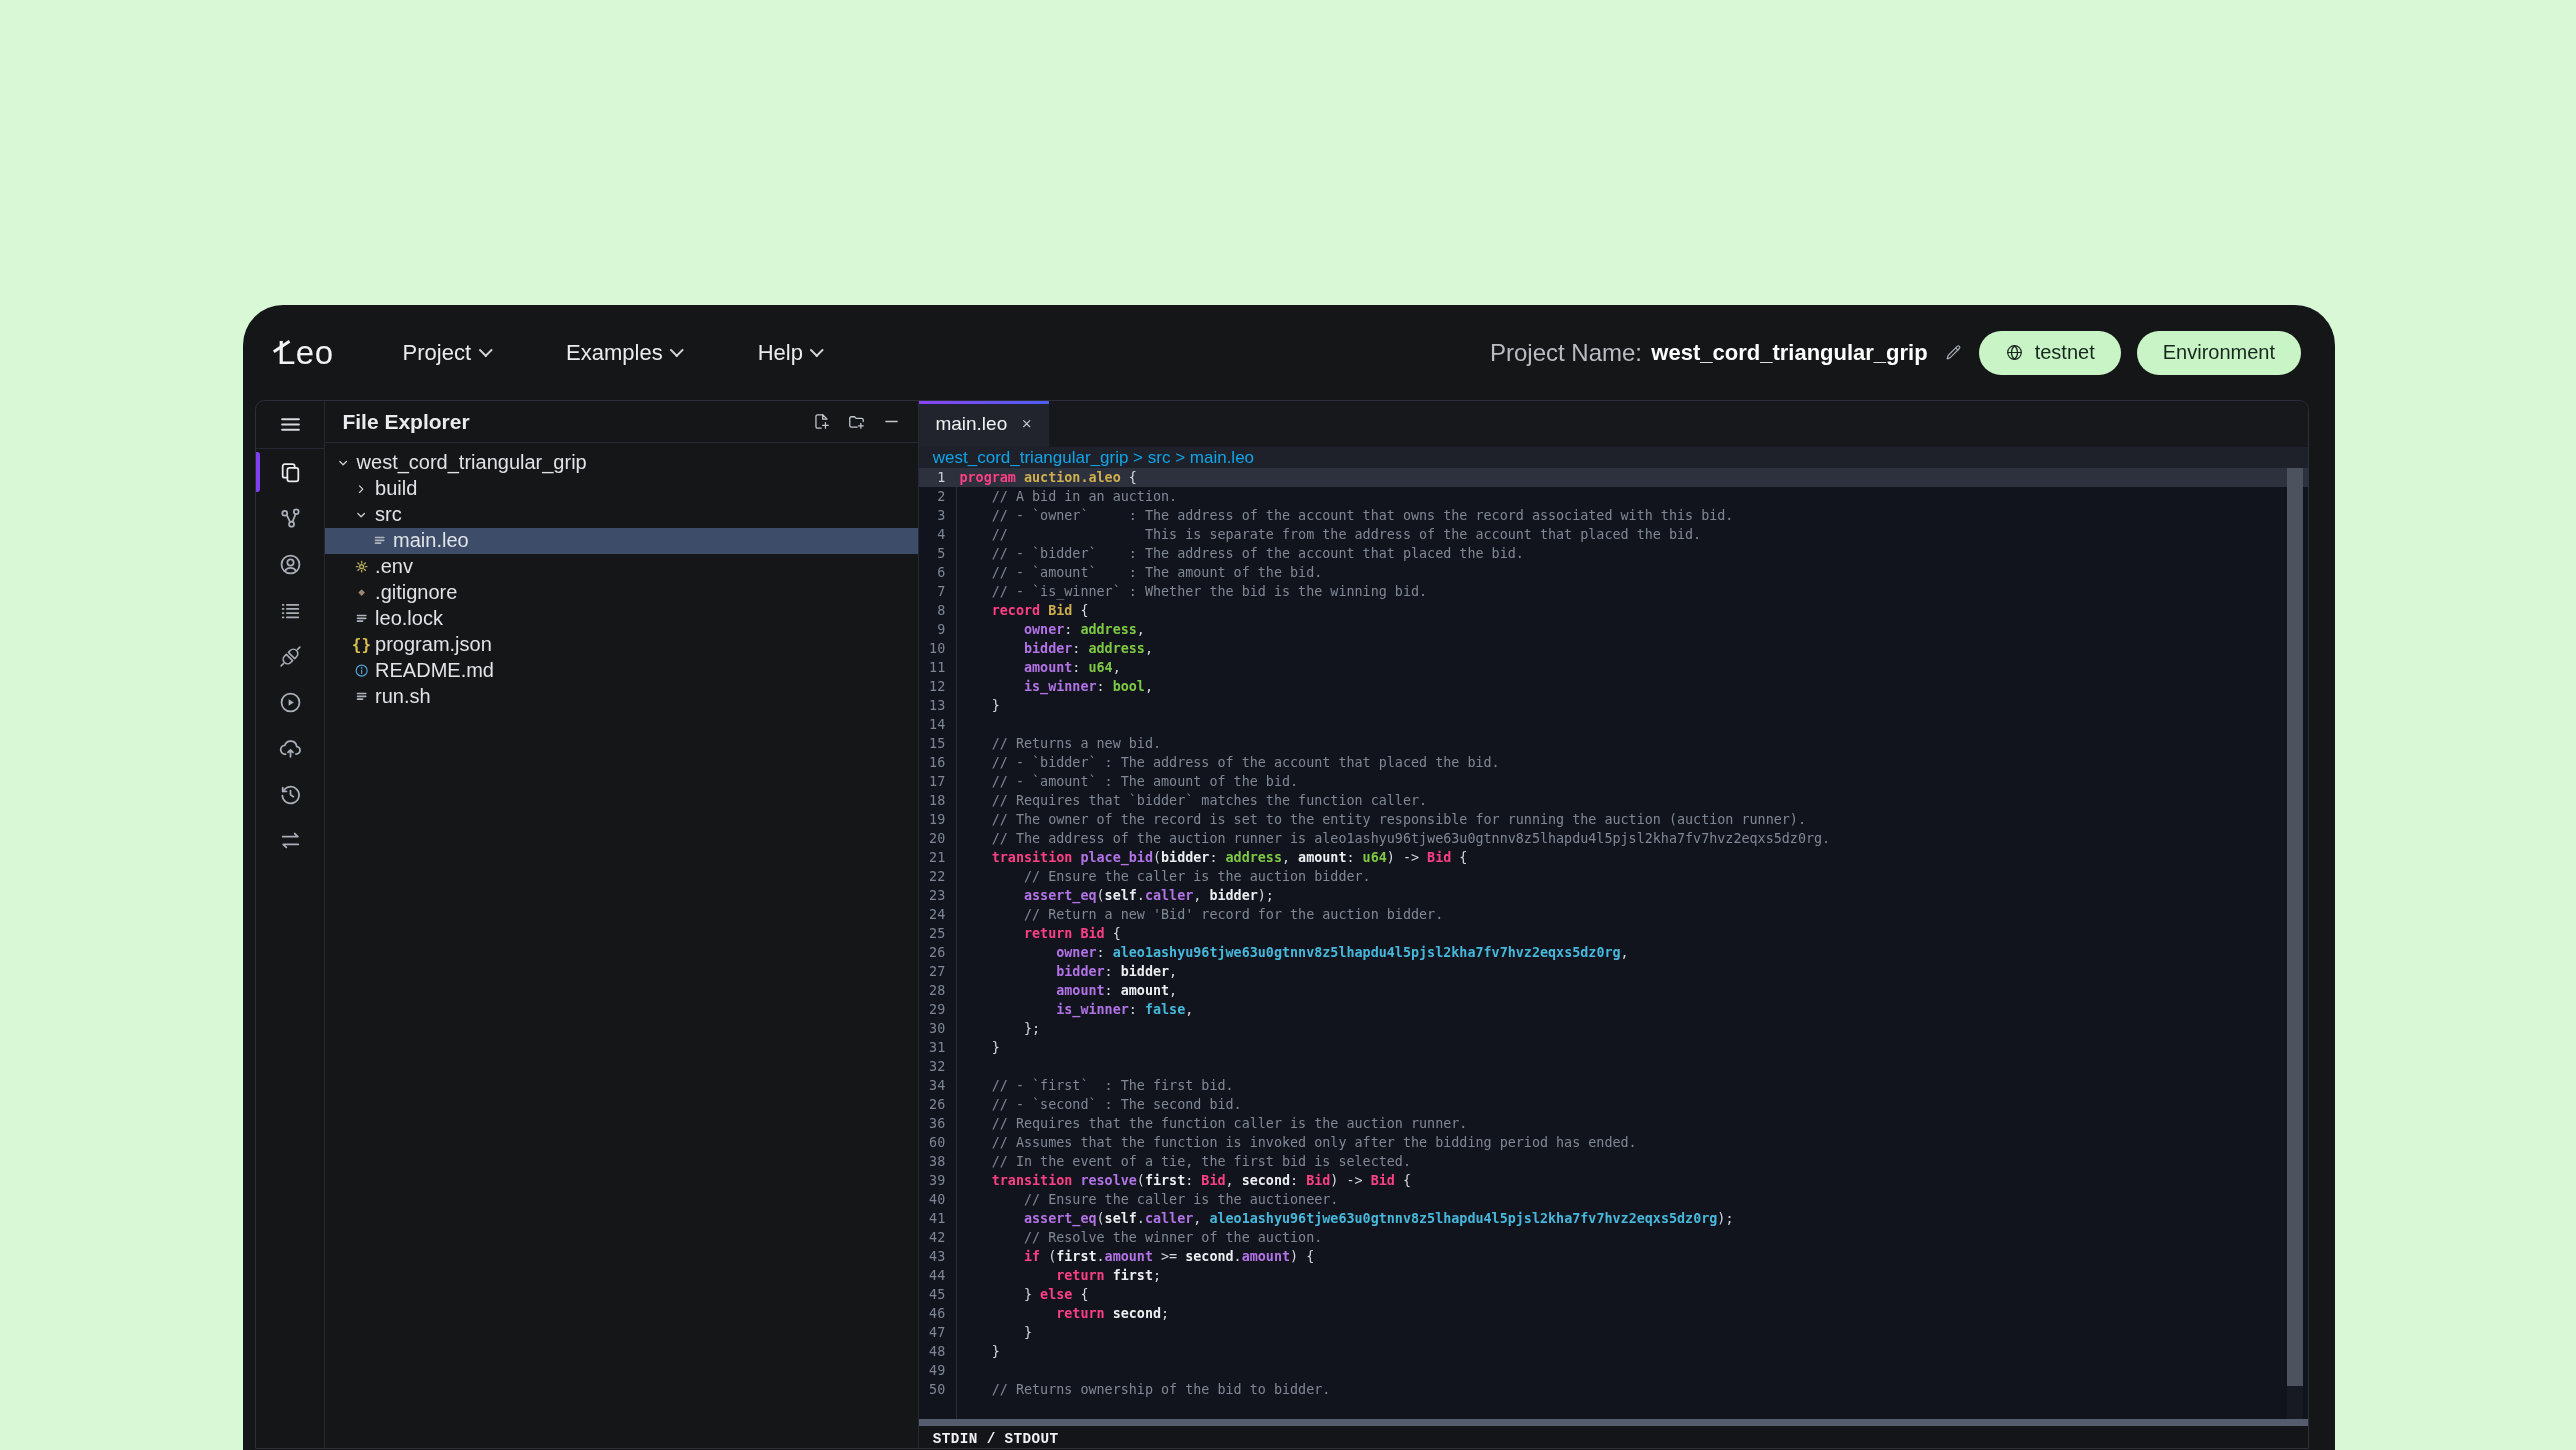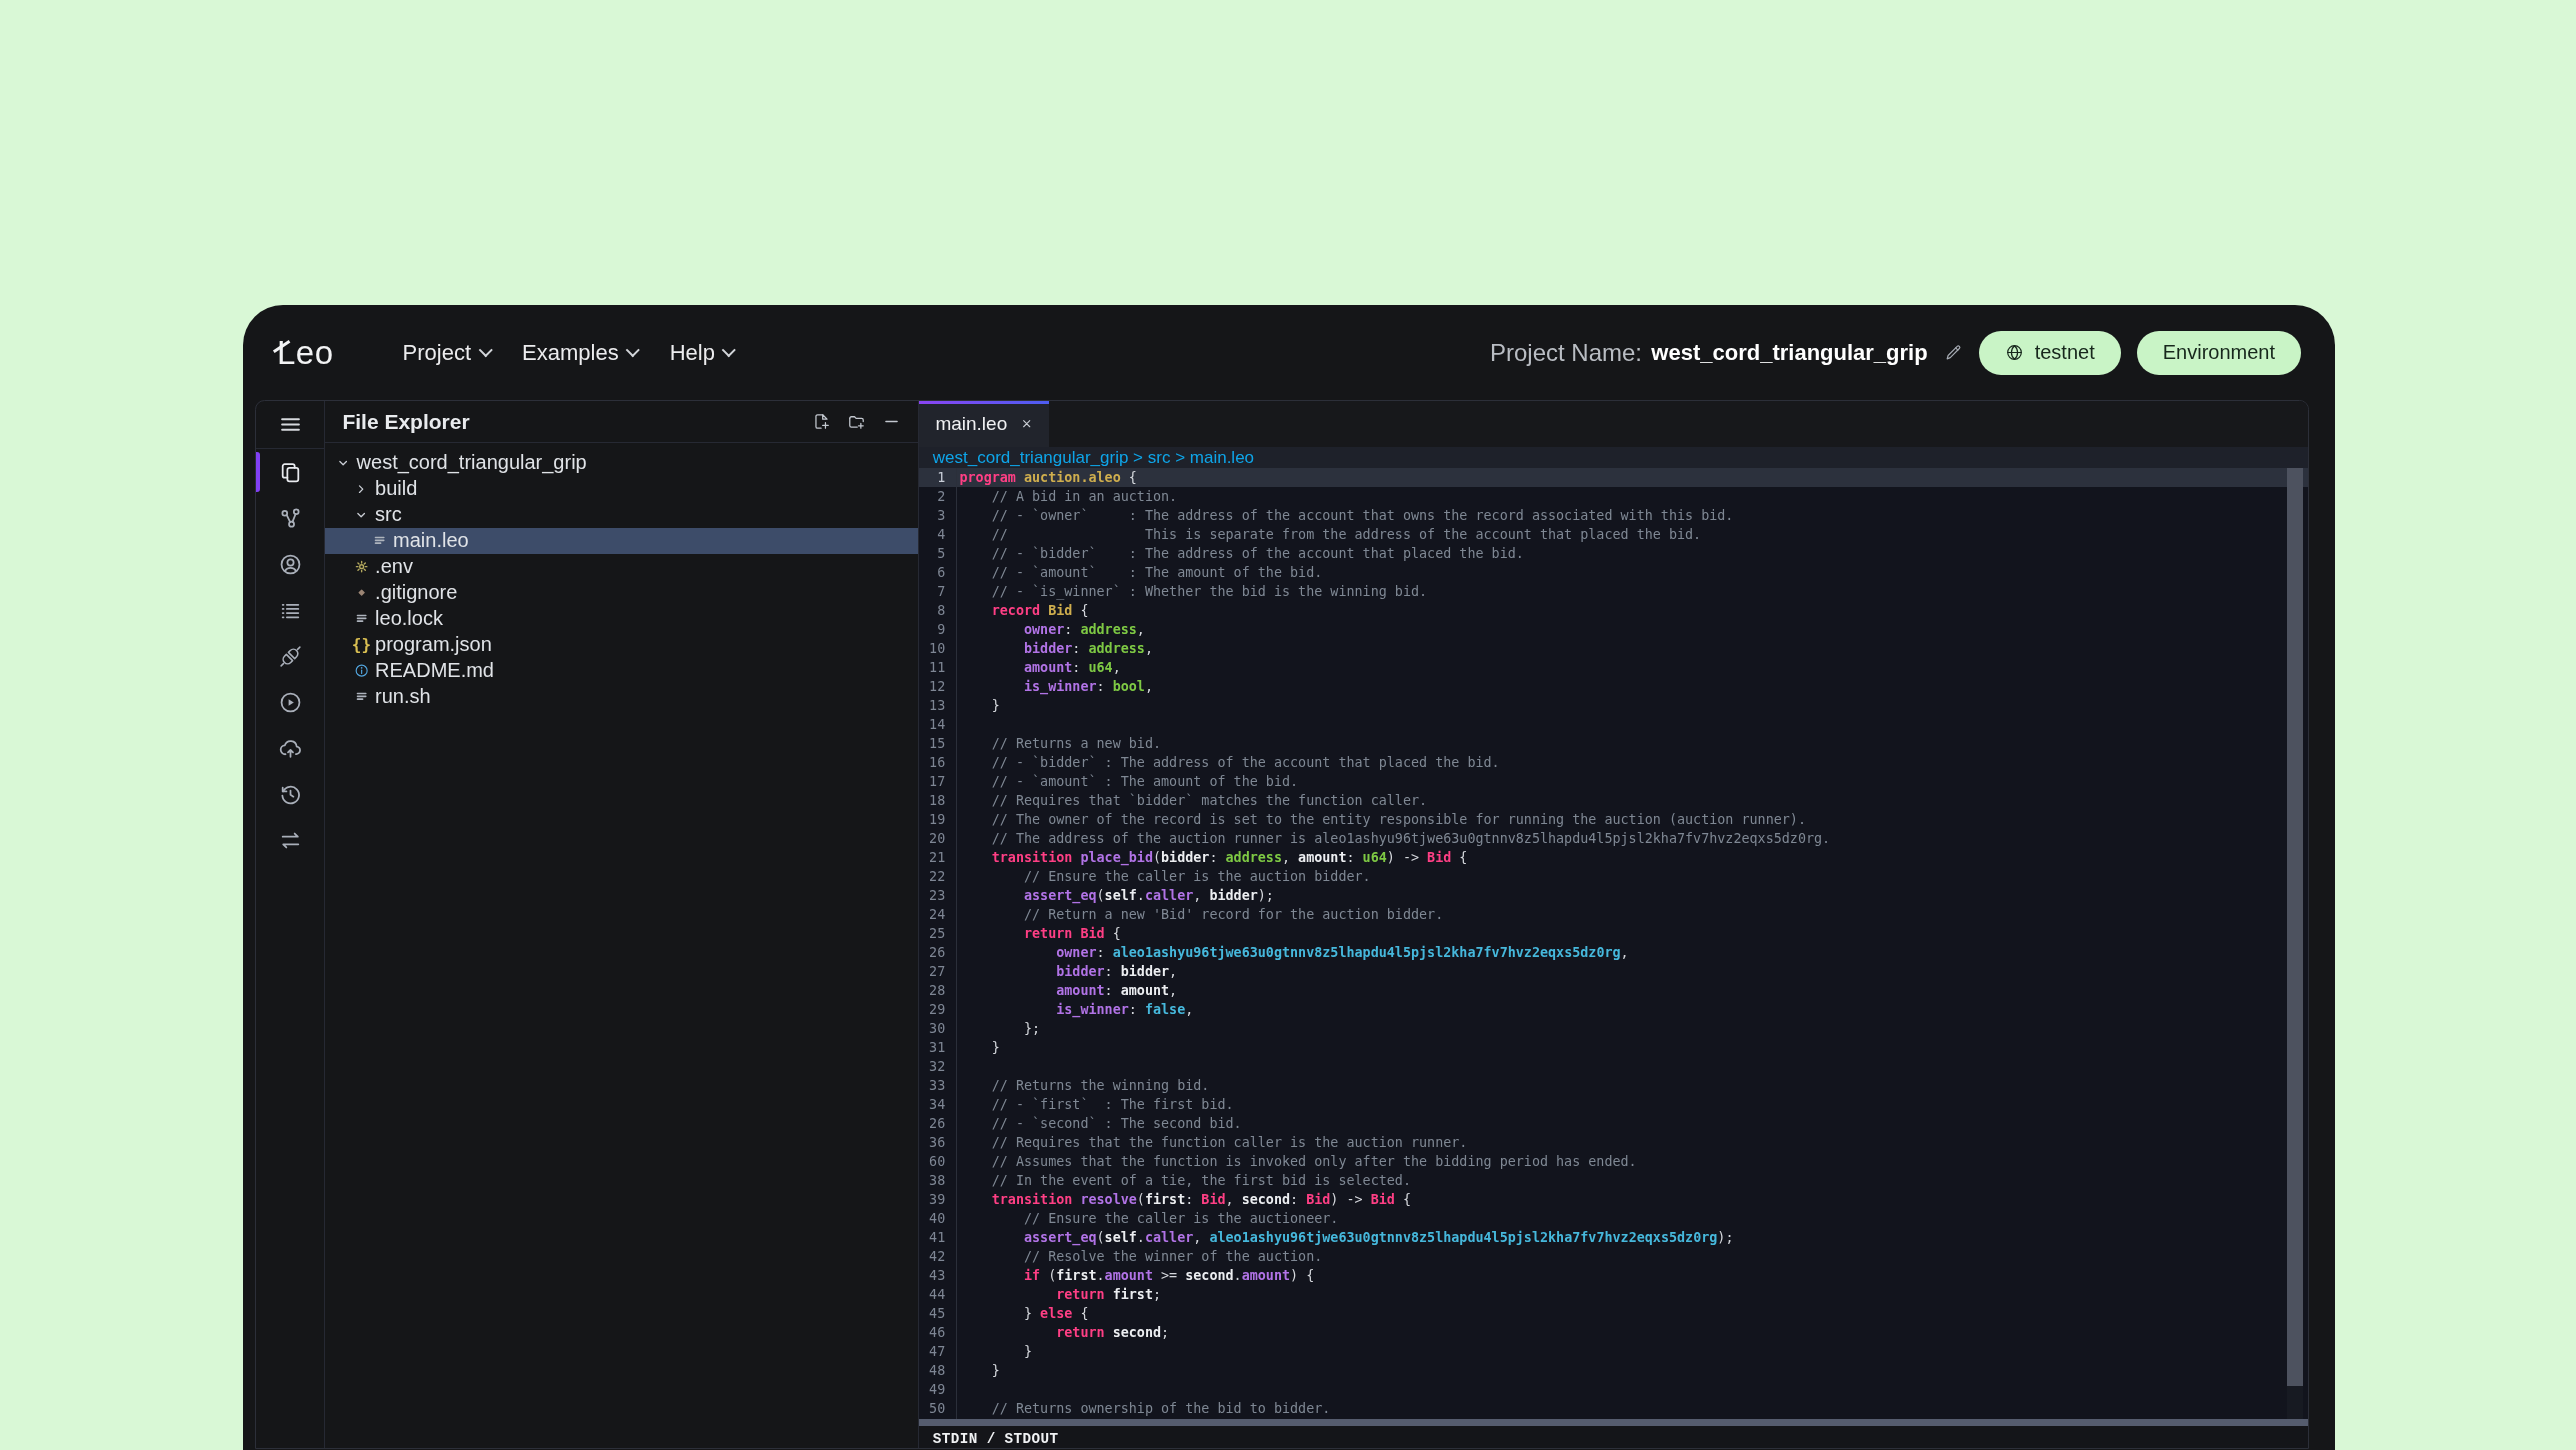--- a/index.html
+++ b/index.html
@@ -7,21 +7,21 @@
   body { background:#d9f8d6; font-family:"Liberation Sans", sans-serif; }
 
   #window { position:absolute; left:243px; top:305px; width:2092px; height:1145px;
             background:#151618; border-radius:40px 40px 0 0; }
 
   
   .header { height:95px; display:flex; align-items:center; padding:0 34px; }
   .logo { position:relative; color:#f2f3f4; font-size:33px; font-weight:500; letter-spacing:0.5px; margin-right:69px; }
   .logo::before { content:""; position:absolute; left:-4.8px; top:11.4px; width:19px; height:2.5px;
                   background:#f2f3f4; transform:rotate(-34deg); }
-  .menu { display:flex; gap:32px; }
+  .menu { display:flex; gap:76px; }
   .menu-item { display:flex; align-items:center; gap:9.5px; color:#ececee; font-size:22px; cursor:default; }
   .chev { width:9.5px; height:9.5px; border-right:2.1px solid #d2d5d9; border-bottom:2.1px solid #d2d5d9;
           transform:rotate(45deg); margin-top:-5.7px; }
   .hdr-right { margin-left:auto; display:flex; align-items:center; gap:16px; }
   .pn-label { color:#b9bdc3; font-size:24px; }
   .pn-value { color:#ffffff; font-size:22px; font-weight:bold; margin-left:-6.7px; }
   .pill { display:flex; align-items:center; gap:11px; background:#c9f4c6; color:#17271c;
           font-size:20px; border-radius:23px; height:44px; padding:0 26px; }
 
   
@@ -390,21 +390,20 @@
             <div class="cl"><span class="ln">23</span><span class="lc"><span class="sw">        </span><span class="sv">assert_eq</span><span class="sw">(</span><span class="sb">self</span><span class="sw">.</span><span class="sv">caller</span><span class="sw">, </span><span class="sb">bidder</span><span class="sw">);</span></span></div>
             <div class="cl"><span class="ln">24</span><span class="lc"><span class="sm">        // Return a new 'Bid' record for the auction bidder.</span></span></div>
             <div class="cl"><span class="ln">25</span><span class="lc"><span class="sw">        </span><span class="sk">return Bid </span><span class="sw">{</span></span></div>
             <div class="cl"><span class="ln">26</span><span class="lc"><span class="sw">            </span><span class="sv">owner</span><span class="sw">: </span><span class="sc">aleo1ashyu96tjwe63u0gtnnv8z5lhapdu4l5pjsl2kha7fv7hvz2eqxs5dz0rg</span><span class="sw">,</span></span></div>
             <div class="cl"><span class="ln">27</span><span class="lc"><span class="sw">            </span><span class="sv">bidder</span><span class="sw">: </span><span class="sb">bidder</span><span class="sw">,</span></span></div>
             <div class="cl"><span class="ln">28</span><span class="lc"><span class="sw">            </span><span class="sv">amount</span><span class="sw">: </span><span class="sb">amount</span><span class="sw">,</span></span></div>
             <div class="cl"><span class="ln">29</span><span class="lc"><span class="sw">            </span><span class="sv">is_winner</span><span class="sw">: </span><span class="sc">false</span><span class="sw">,</span></span></div>
             <div class="cl"><span class="ln">30</span><span class="lc"><span class="sw">        };</span></span></div>
             <div class="cl"><span class="ln">31</span><span class="lc"><span class="sw">    }</span></span></div>
             <div class="cl"><span class="ln">32</span><span class="lc"></span></div>
-            <div class="cl"><span class="ln">33</span><span class="lc"><span class="sm">    // Returns the winning bid.</span></span></div>
             <div class="cl"><span class="ln">34</span><span class="lc"><span class="sm">    // - `first`  : The first bid.</span></span></div>
             <div class="cl"><span class="ln">26</span><span class="lc"><span class="sm">    // - `second` : The second bid.</span></span></div>
             <div class="cl"><span class="ln">36</span><span class="lc"><span class="sm">    // Requires that the function caller is the auction runner.</span></span></div>
             <div class="cl"><span class="ln">60</span><span class="lc"><span class="sm">    // Assumes that the function is invoked only after the bidding period has ended.</span></span></div>
             <div class="cl"><span class="ln">38</span><span class="lc"><span class="sm">    // In the event of a tie, the first bid is selected.</span></span></div>
             <div class="cl"><span class="ln">39</span><span class="lc"><span class="sw">    </span><span class="sk">transition </span><span class="sv">resolve</span><span class="sw">(</span><span class="sb">first</span><span class="sw">: </span><span class="sk">Bid</span><span class="sw">, </span><span class="sb">second</span><span class="sw">: </span><span class="sk">Bid</span><span class="sw">) -&gt; </span><span class="sk">Bid </span><span class="sw">{</span></span></div>
             <div class="cl"><span class="ln">40</span><span class="lc"><span class="sm">        // Ensure the caller is the auctioneer.</span></span></div>
             <div class="cl"><span class="ln">41</span><span class="lc"><span class="sw">        </span><span class="sv">assert_eq</span><span class="sw">(</span><span class="sb">self</span><span class="sw">.</span><span class="sv">caller</span><span class="sw">, </span><span class="sc">aleo1ashyu96tjwe63u0gtnnv8z5lhapdu4l5pjsl2kha7fv7hvz2eqxs5dz0rg</span><span class="sw">);</span></span></div>
             <div class="cl"><span class="ln">42</span><span class="lc"><span class="sm">        // Resolve the winner of the auction.</span></span></div>
             <div class="cl"><span class="ln">43</span><span class="lc"><span class="sw">        </span><span class="sk">if </span><span class="sw">(</span><span class="sb">first</span><span class="sw">.</span><span class="sv">amount</span><span class="sw"> &gt;= </span><span class="sb">second</span><span class="sw">.</span><span class="sv">amount</span><span class="sw">) {</span></span></div>

